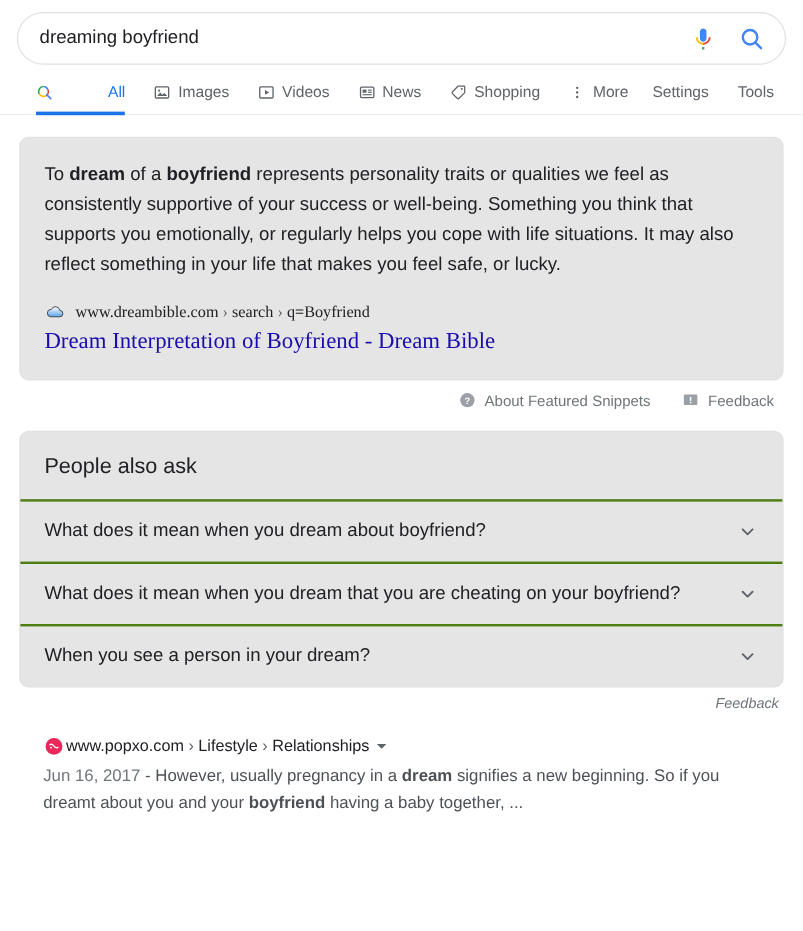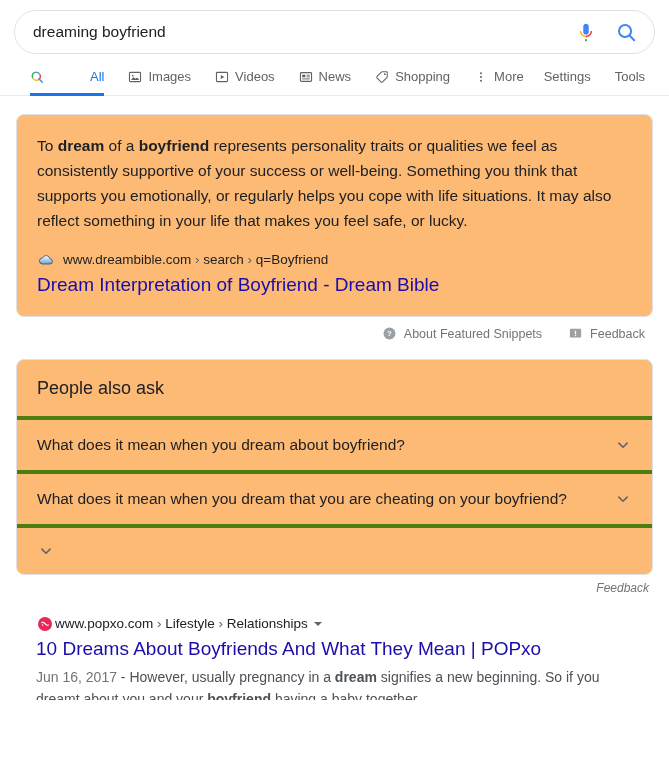--- a/index.html
+++ b/index.html
@@ -68,33 +68,33 @@
     font-size: 13px; color: #70757a;
     padding: 14px 0 0 36px;
     line-height: 16px;
   }
 
   
   .content { padding: 0 16px; }
   .card {
     border: 1px solid #dfe1e5;
     border-radius: 8px;
-    background: #fdba74;
+    background: #e5e5e5;
     margin-top: 18px;
   }
 
   
   .fs-body { padding: 18px 20px 4px 20px; }
   .fs-text {
     font-size: 15.5px;
     line-height: 25px;
     color: #202124;
   }
   .fs-text b { font-weight: 700; }
-  .fs-source { padding: 14px 20px 18px 20px; }
+  .fs-source { padding: 14px 20px 18px 20px; font-family: Liberation Serif, serif; }
   .fs-url-row { display: flex; align-items: center; gap: 9px; margin-bottom: 3px; }
   .fs-url { font-size: 13.5px; color: #202124; line-height: 18px; }
   .fs-url .sep { color: #5f6368; }
   .fs-title {
     font-size: 19px;
     color: #1a0dab;
     line-height: 26px;
     cursor: pointer;
     margin-top: 2px;
   }
@@ -108,21 +108,21 @@
   .snippet-foot .item { display: flex; align-items: center; gap: 7px; cursor: pointer; }
 
   
   .paa-header {
     font-size: 18px; color: #202124;
     padding: 16px 20px 16px 20px;
     line-height: 24px;
   }
   .paa-item {
     display: flex; align-items: center; justify-content: space-between;
-    border-top: 4px solid #4d7c0f;
+    border-top: 2px solid #4d7c0f;
     padding: 14px 20px 14px 20px;
     cursor: pointer;
     min-height: 44px;
   }
   .paa-q { font-size: 15.5px; color: #202124; line-height: 22px; }
   .paa-feedback {
     text-align: right;
     font-size: 12px; color: #70757a;
     font-style: italic;
     padding: 6px 4px 0 0;
@@ -329,20 +329,21 @@
         <span class="paa-q">What does it mean when you dream that you are cheating on your boyfriend?</span>
         <span>
           <svg width="18" height="18" viewBox="0 0 24 24" style="display:block">
             <path d="M6.5 9.5L12 15l5.5-5.5" fill="none" stroke="#5f6368" stroke-width="2.1" stroke-linecap="round" stroke-linejoin="round"></path>
           </svg>
         </span>
       </div>
 
 
       <div class="paa-item">
+        <span class="paa-q">When you see a person in your dream?</span>
         <span>
           <svg width="18" height="18" viewBox="0 0 24 24" style="display:block">
             <path d="M6.5 9.5L12 15l5.5-5.5" fill="none" stroke="#5f6368" stroke-width="2.1" stroke-linecap="round" stroke-linejoin="round"></path>
           </svg>
         </span>
       </div>
     </div>
 
     <div class="paa-feedback">Feedback</div>
 
@@ -351,18 +352,17 @@
         <span class="favicon">
           <svg width="16" height="16" viewBox="0 0 24 24">
             <circle cx="12" cy="12" r="10.5" fill="#e8275a"></circle>
             <path d="M7 10c1.6-1.5 3.4-.2 5 1.6 1.6 1.8 3.4 3.1 5 1.6" fill="none" stroke="#ffffff" stroke-width="1.7" stroke-linecap="round"></path>
             <circle cx="8.3" cy="13.6" r="1.1" fill="#ffffff"></circle>
           </svg>
         </span>
         <span class="res-url"><span>www.popxo.com</span><span class="sep"> › </span><span>Lifestyle</span><span class="sep"> › </span><span>Relationships</span></span>
         <span class="caret-down"></span>
       </div>
-      <div class="res-title">10 Dreams About Boyfriends And What They Mean | POPxo</div>
       <div class="res-snippet"><span class="date">Jun 16, 2017</span><span> - However, usually pregnancy in a </span><b>dream</b><span> signifies a new beginning. So if you dreamt about you and your </span><b>boyfriend</b><span> having a baby together, ...</span></div>
     </div>
 
   </div>
 </div>
 
 </body></html>

